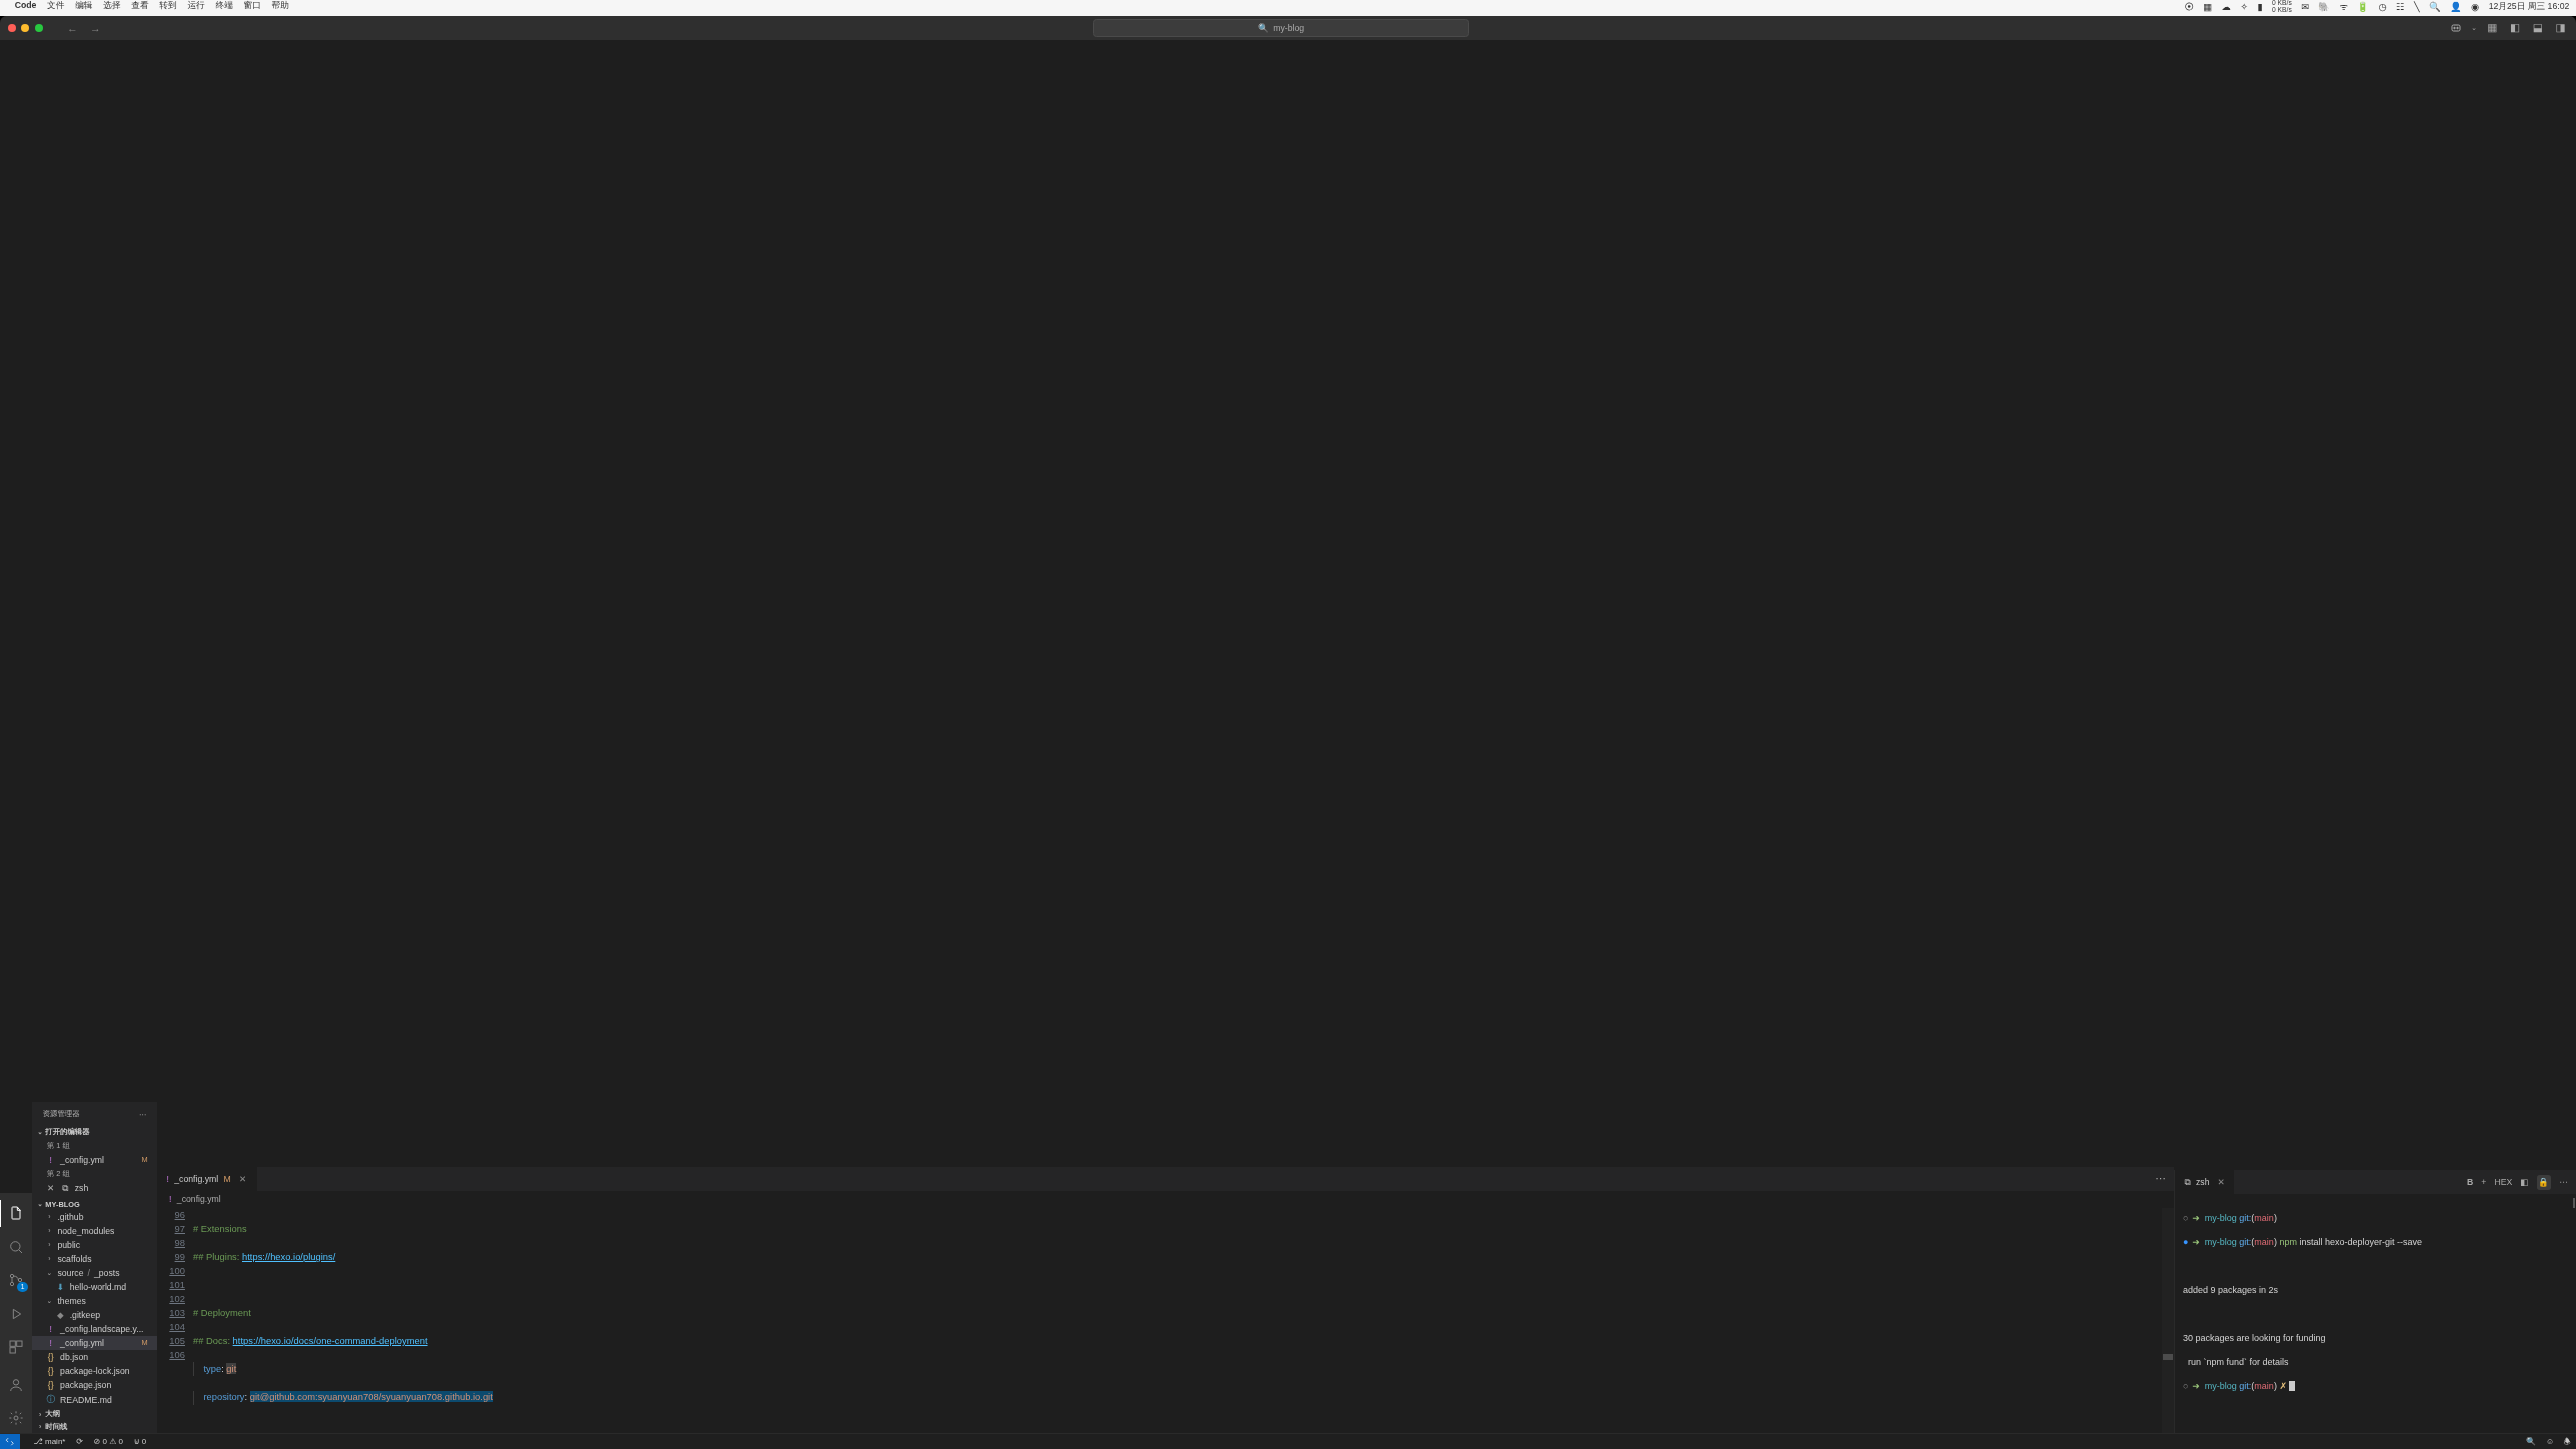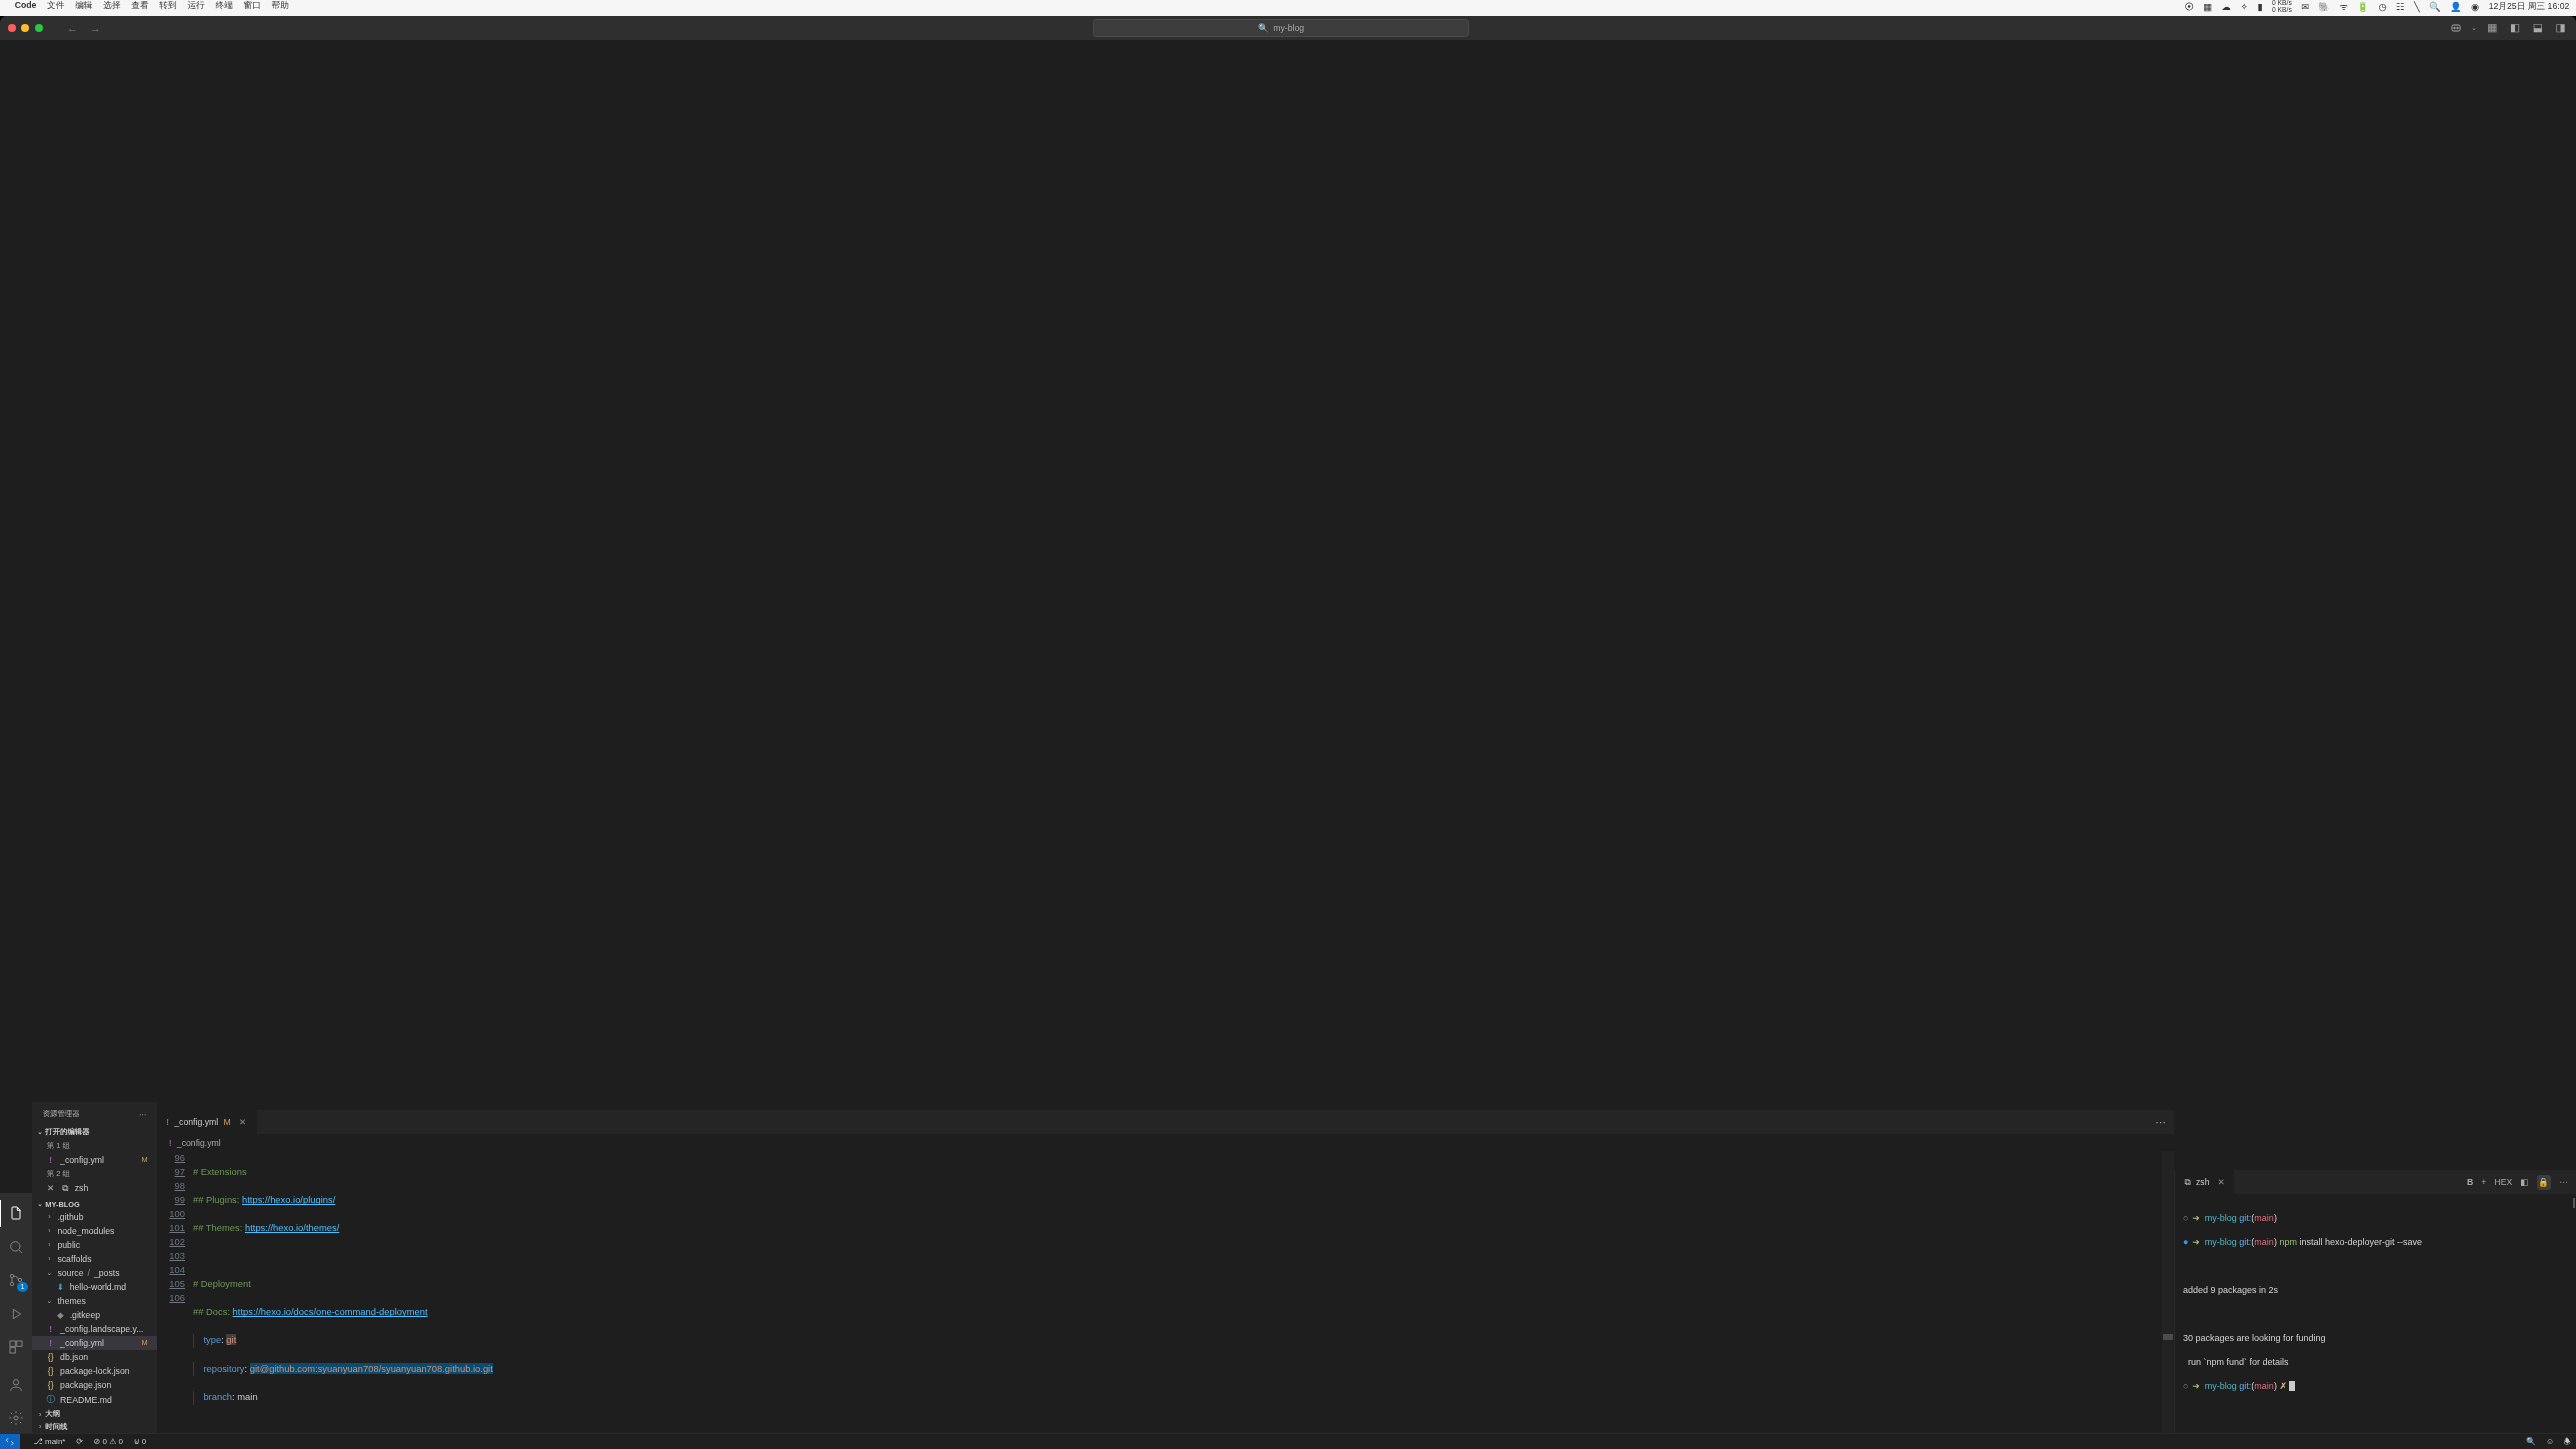--- a/index.html
+++ b/index.html
@@ -350,27 +350,25 @@
 <div>101</div>
 <div>102</div>
 <div>103</div>
 <div>104</div>
 <div>105</div>
 <div>106</div>
         </div>
         <div class="code">
 <div><span class="c-comment"># Extensions</span></div>
 <div><span class="c-comment">## Plugins: </span><span class="c-link">https://hexo.io/plugins/</span></div>
-<div><span class="c-comment">## Themes: </span><span class="c-link">https://hexo.io/themes/</span></div>
 <div>&nbsp;</div>
 <div><span class="c-comment"># Deployment</span></div>
 <div><span class="c-comment">## Docs: </span><span class="c-link">https://hexo.io/docs/one-command-deployment</span></div>
 <div><span class="guide"></span><span class="c-key">type</span><span>: </span><span class="c-str" style="background:#404040;">git</span></div>
 <div><span class="guide"></span><span class="c-key">repository</span><span>: </span><span class="c-str" style="background:#0c4a6e;">git@github.com:syuanyuan708/syuanyuan708.github.io.git</span></div>
-<div><span class="guide"></span><span class="c-key">branch</span><span>: </span><span class="c-val">main</span></div>
         </div>
         <div class="minimap">
           <div class="hl" style="top:65%;"></div>
         </div>
       </div>
     </div>
 
     <div class="termpane">
       <div class="ttabs">
         <div class="ttab">

